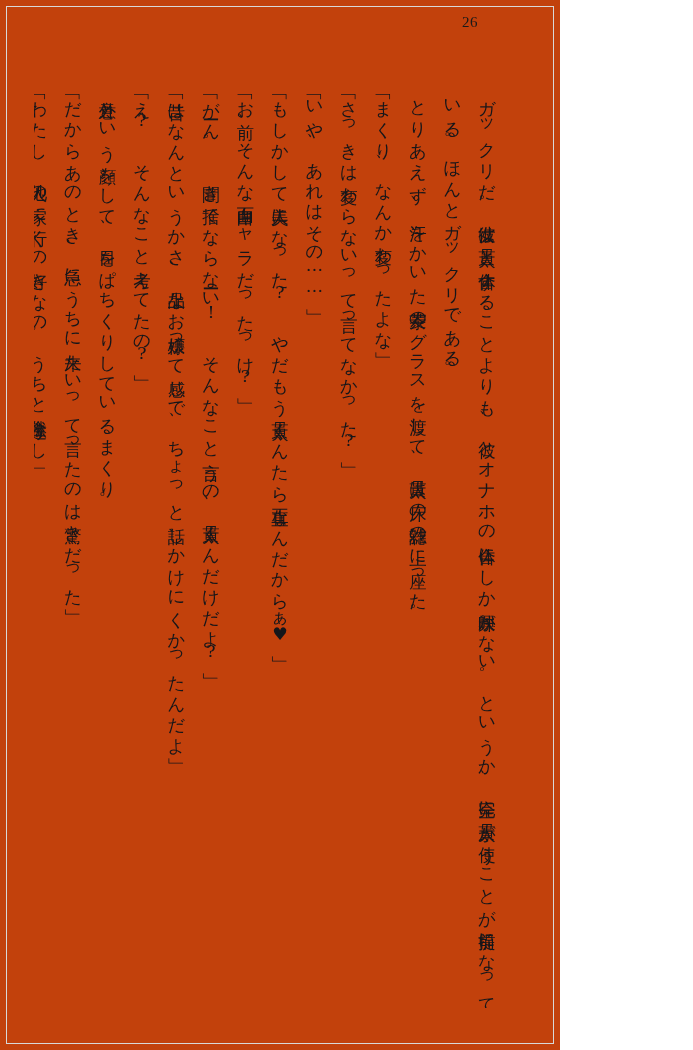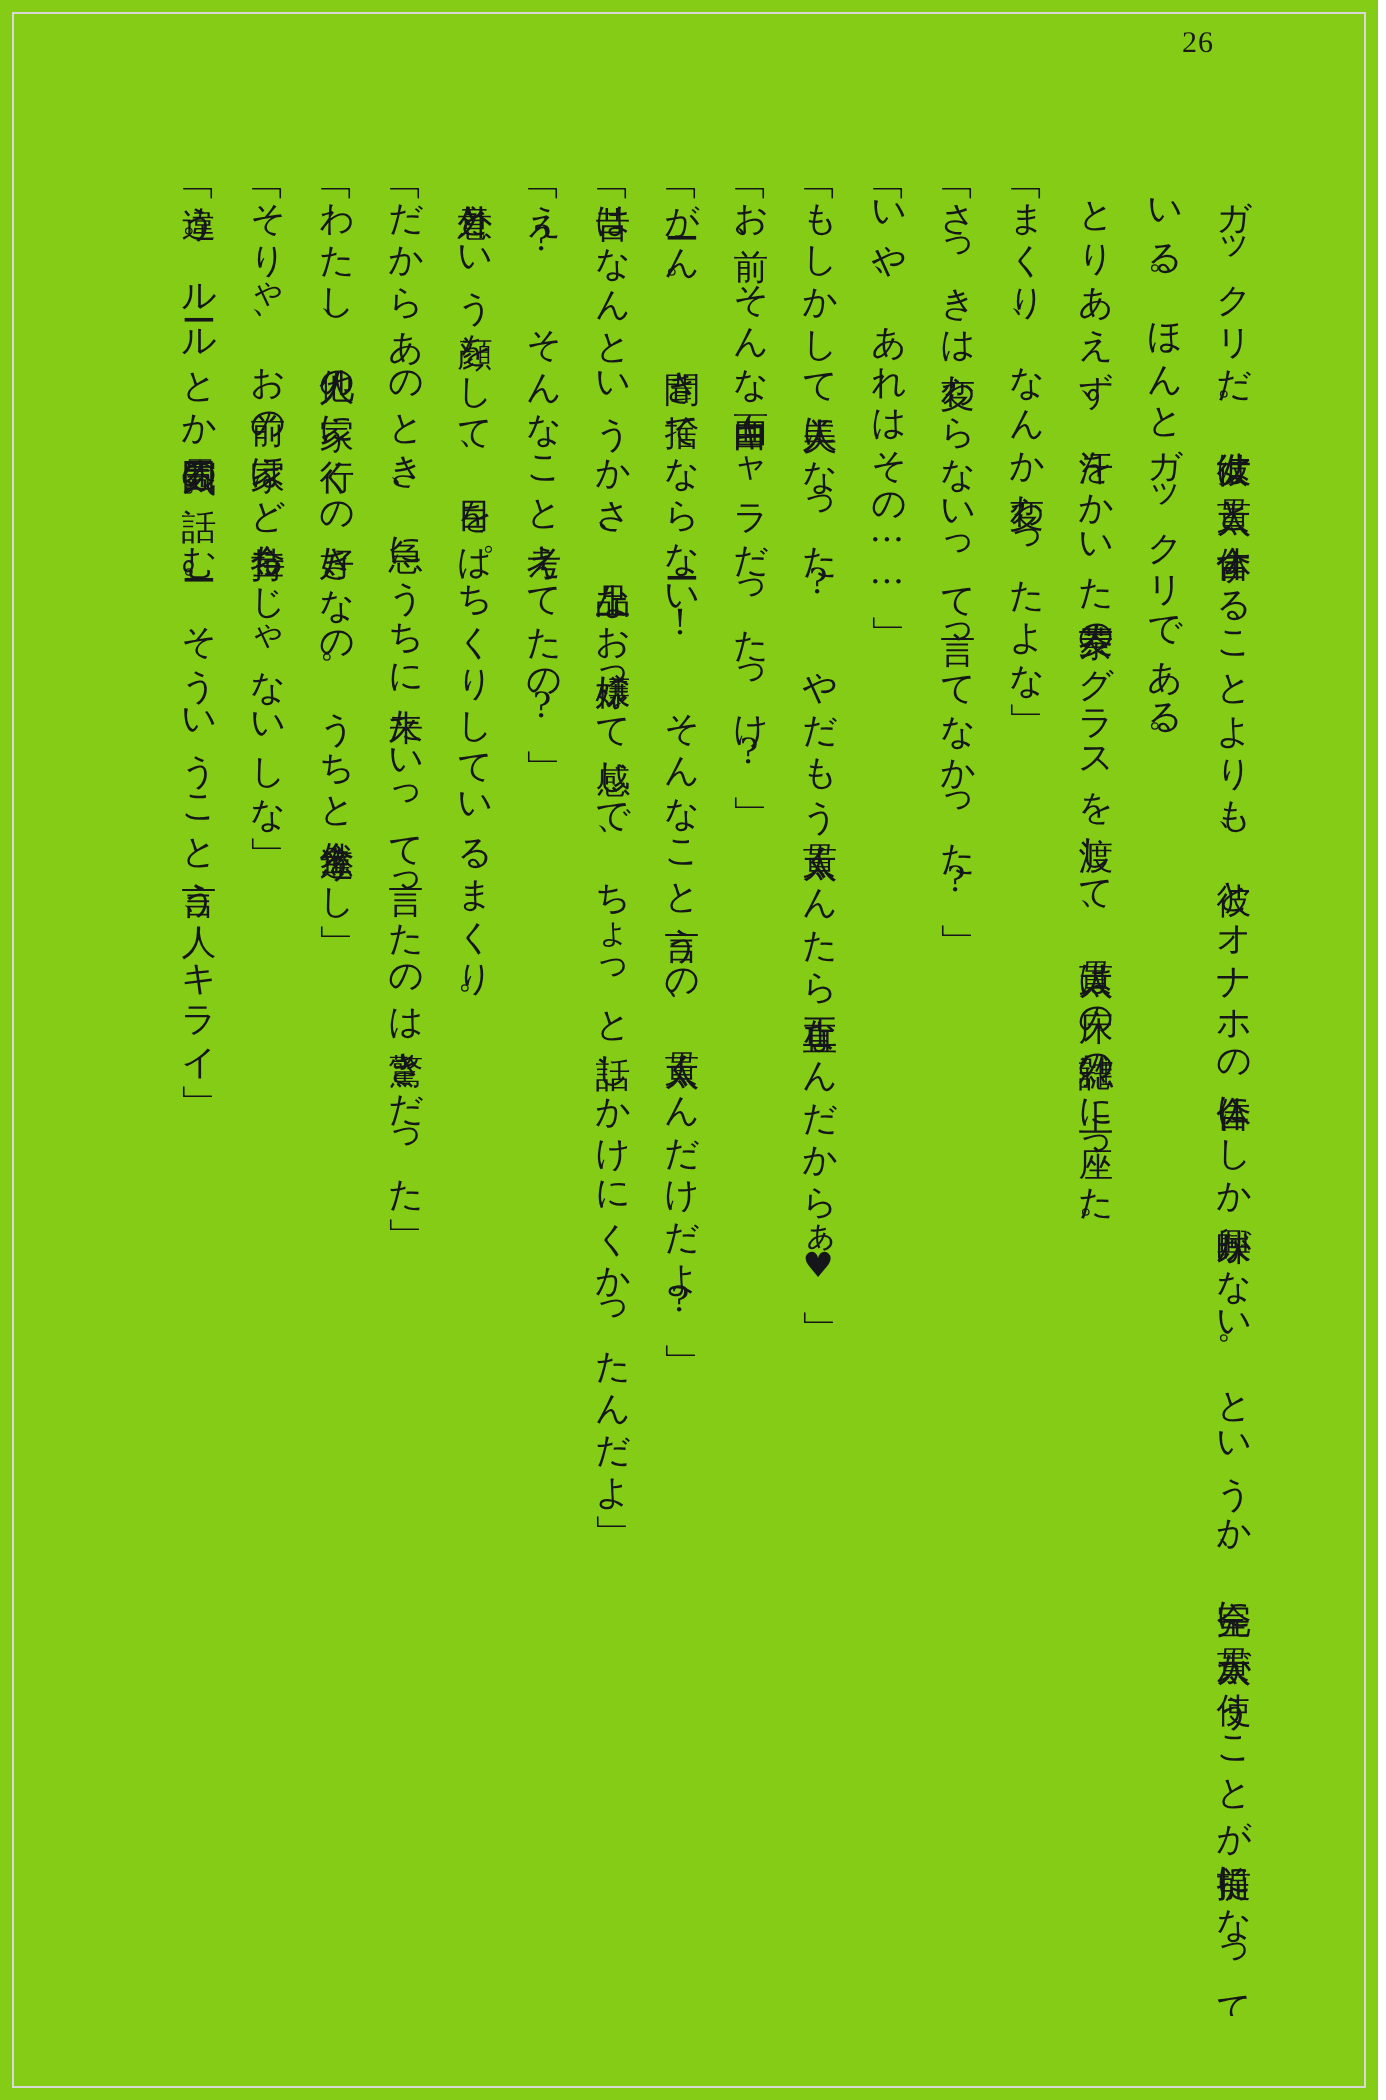--- a/index.html
+++ b/index.html
@@ -6,23 +6,23 @@
     margin: 0;
     padding: 0;
     background: #ffffff;
   }
   body {
     font-family: "Liberation Serif", "DejaVu Serif", serif;
     color: #111111;
   }
   .page {
     position: relative;
-    width: 689px;
+    width: 560px;
     height: 1050px;
-    background: #84cc16;
+    background: #c2410c;
     overflow: hidden;
     box-sizing: border-box;
   }
   
   .page-frame {
     position: absolute;
     left: 6px;
     top: 6px;
     right: 6px;
     bottom: 6px;

